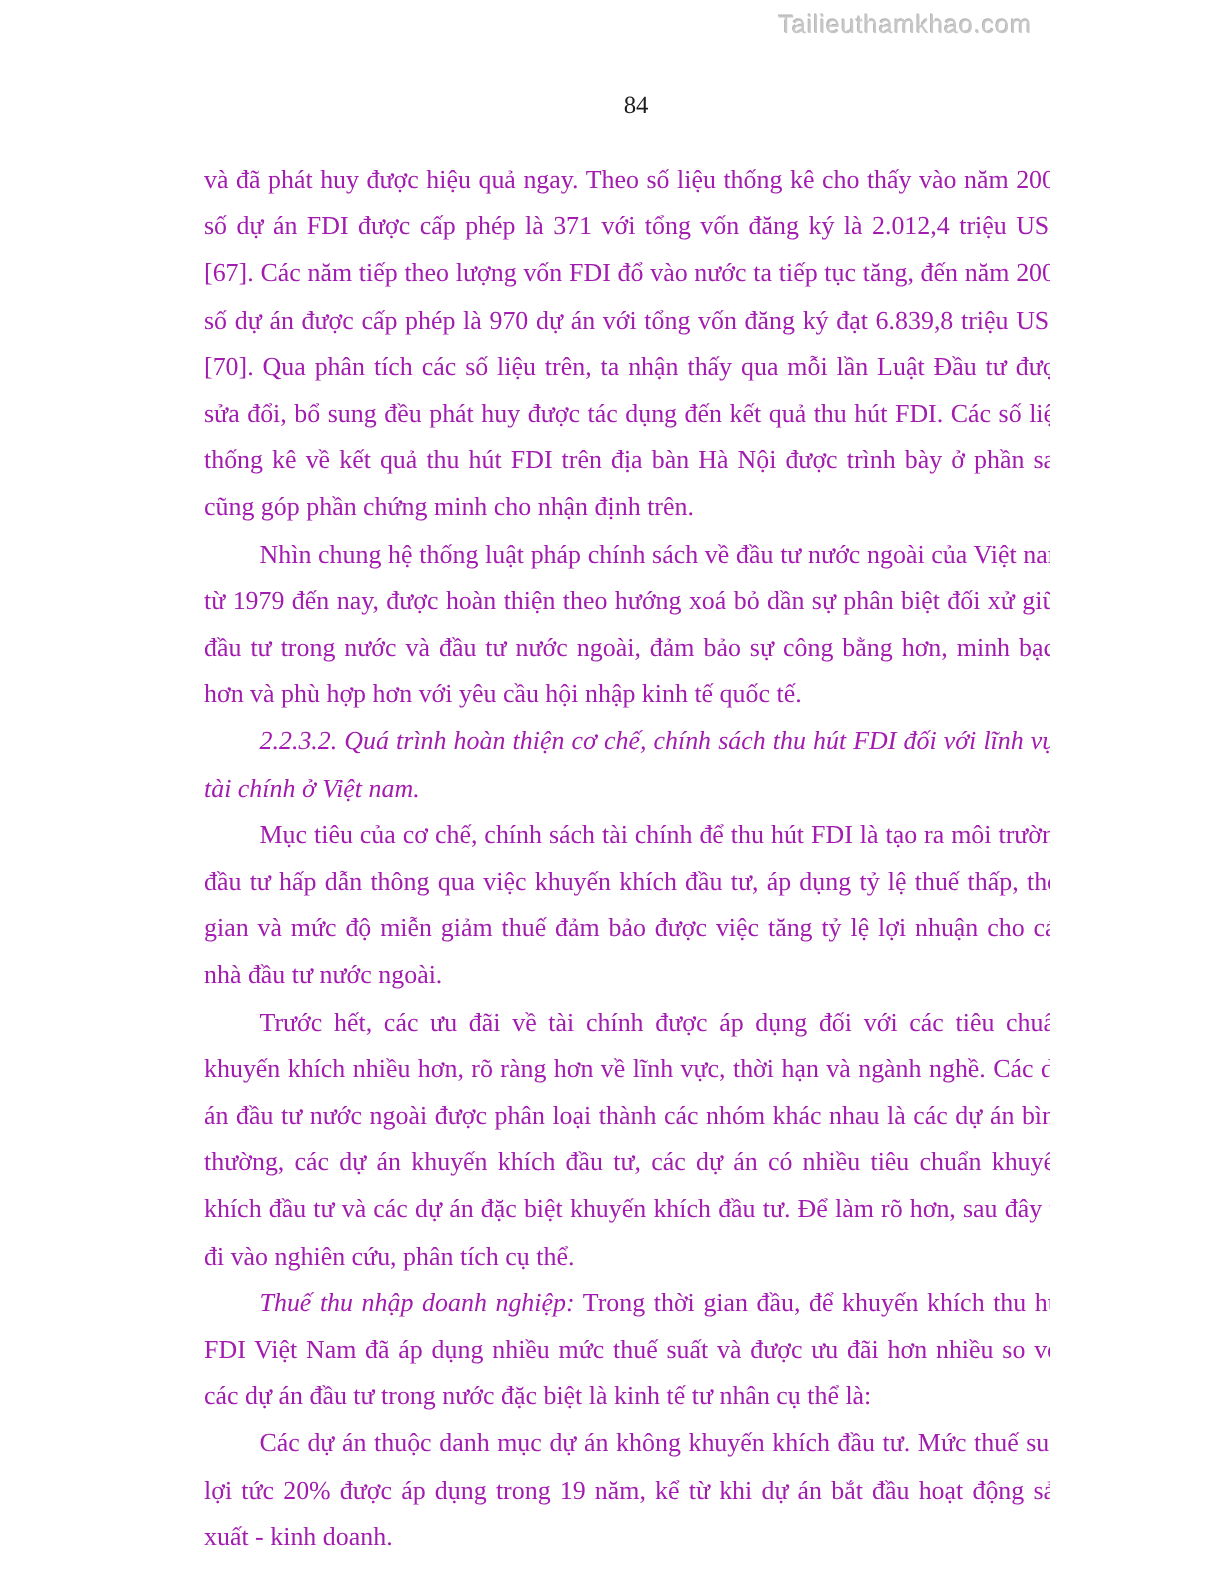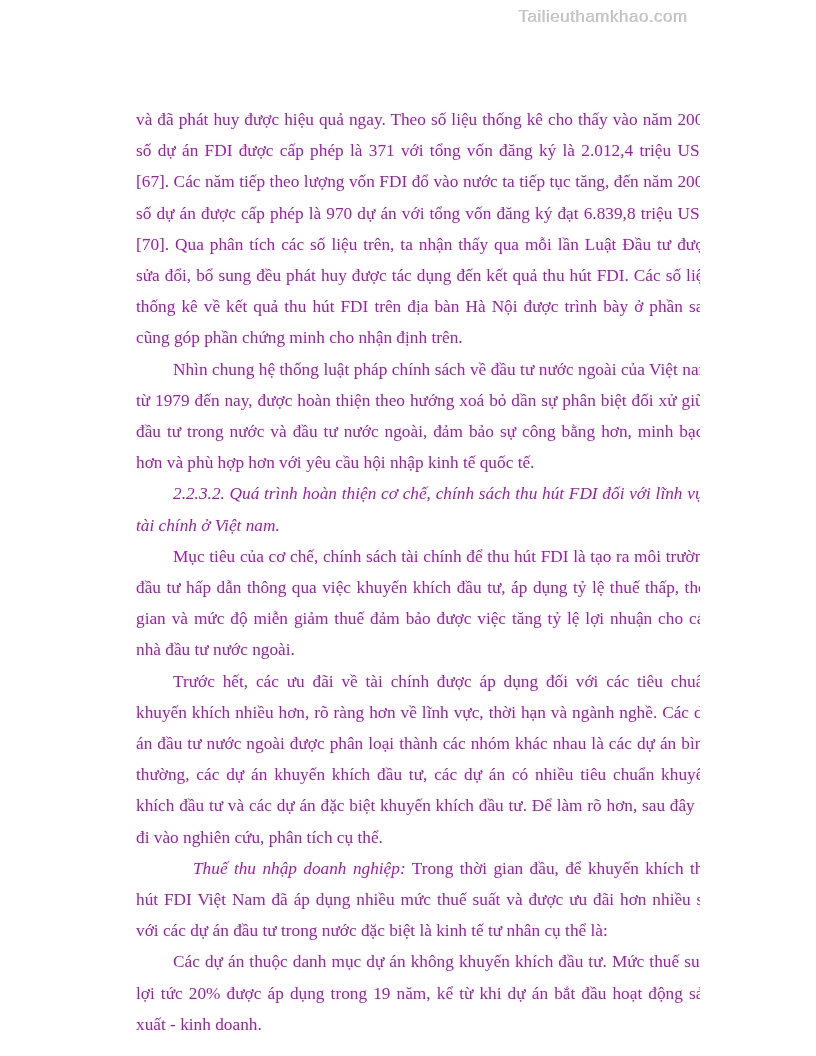--- a/index.html
+++ b/index.html
@@ -47,30 +47,30 @@
   }
   .text-block p {
     margin: 0;
     padding: 0;
   }
   .indent {
     text-indent: 37px;
   }
   .italic {
     font-style: italic;
-    margin-left: 20px;
   }
 </style>
 </head>
 <body>
 
 <div class="page">
 
   <div class="watermark">Tailieuthamkhao.com</div>
 
+  <div class="page-number">84</div>
 
   <div class="text-block">
 
     <p>và đã phát huy được hiệu quả ngay. Theo số liệu thống kê cho thấy vào năm 2000 số dự án FDI được cấp phép là 371 với tổng vốn đăng ký là 2.012,4 triệu USD [67]. Các năm tiếp theo lượng vốn FDI đổ vào nước ta tiếp tục tăng, đến năm 2005 số dự án được cấp phép là 970 dự án với tổng vốn đăng ký đạt 6.839,8 triệu USD [70]. Qua phân tích các số liệu trên, ta nhận thấy qua mỗi lần Luật Đầu tư được sửa đổi, bổ sung đều phát huy được tác dụng đến kết quả thu hút FDI. Các số liệu thống kê về kết quả thu hút FDI trên địa bàn Hà Nội được trình bày ở phần sau cũng góp phần chứng minh cho nhận định trên.</p>
 
     <p class="indent">Nhìn chung hệ thống luật pháp chính sách về đầu tư nước ngoài của Việt nam từ 1979 đến nay, được hoàn thiện theo hướng xoá bỏ dần sự phân biệt đối xử giữa đầu tư trong nước và đầu tư nước ngoài, đảm bảo sự công bằng hơn, minh bạch hơn và phù hợp hơn với yêu cầu hội nhập kinh tế quốc tế.</p>
 
     <p class="indent italic">2.2.3.2. Quá trình hoàn thiện cơ chế, chính sách thu hút FDI đối với lĩnh vực tài chính ở Việt nam.</p>
 
     <p class="indent">Mục tiêu của cơ chế, chính sách tài chính để thu hút FDI là tạo ra môi trường đầu tư hấp dẫn thông qua việc khuyến khích đầu tư, áp dụng tỷ lệ thuế thấp, thời gian và mức độ miễn giảm thuế đảm bảo được việc tăng tỷ lệ lợi nhuận cho các nhà đầu tư nước ngoài.</p>

